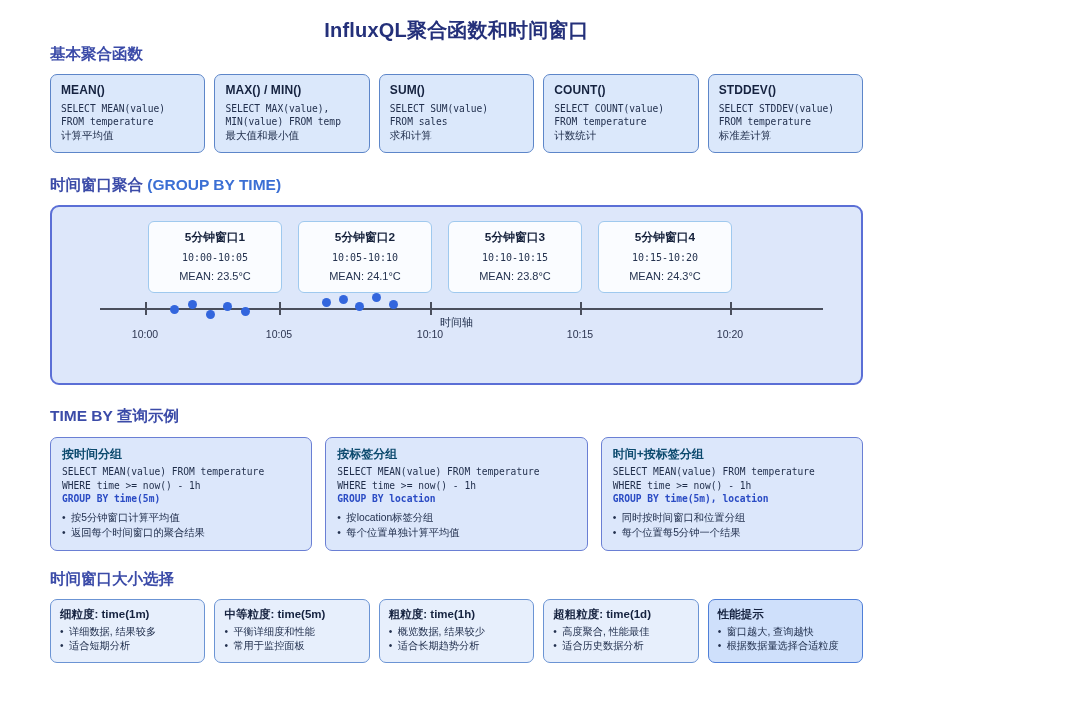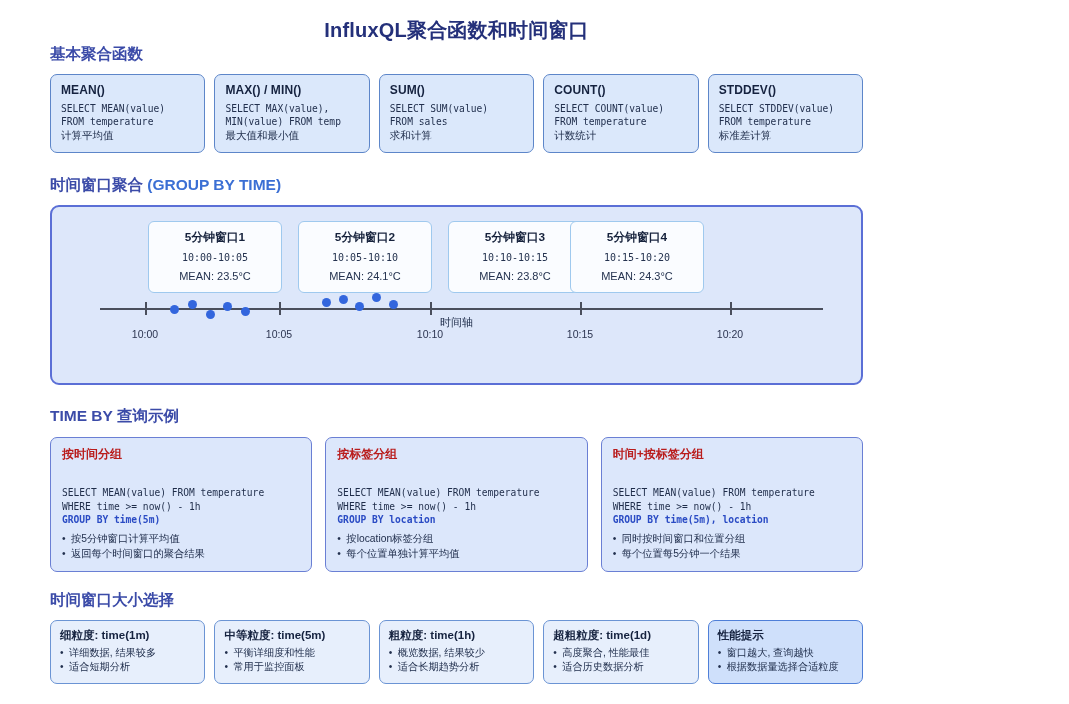--- a/index.html
+++ b/index.html
@@ -172,22 +172,22 @@
     background: #dce7fb;
     border: 1.4px solid #6a7fd4;
     border-radius: 7px;
     padding: 8px 11px 9px 11px;
     box-sizing: border-box;
     min-height: 101px;
   }
   .gb-card .gb-title {
     font-size: 12px;
     font-weight: bold;
-    color: #b91c1c;
-    margin-bottom: 23px;
+    color: #0c4a6e;
+    margin-bottom: 2px;
   }
   .gb-card .gb-code {
     font-family: "DejaVu Sans Mono", "Liberation Mono", monospace;
     font-size: 9.6px;
     color: #1e2c49;
     line-height: 1.42;
     white-space: pre-line;
   }
   .gb-card .gb-code-hl {
     font-family: "DejaVu Sans Mono", "Liberation Mono", monospace;
@@ -313,21 +313,21 @@
     <div class="win-card" style="left:246px;">
       <div class="wc-title">5分钟窗口2</div>
       <div class="wc-range">10:05-10:10</div>
       <div class="wc-mean">MEAN: 24.1°C</div>
     </div>
     <div class="win-card" style="left:396px;">
       <div class="wc-title">5分钟窗口3</div>
       <div class="wc-range">10:10-10:15</div>
       <div class="wc-mean">MEAN: 23.8°C</div>
     </div>
-    <div class="win-card" style="left:518px;">
+    <div class="win-card" style="left:546px;">
       <div class="wc-title">5分钟窗口4</div>
       <div class="wc-range">10:15-10:20</div>
       <div class="wc-mean">MEAN: 24.3°C</div>
     </div>
 
     <div class="axis-line"></div>
 
     <div class="tick" style="left:93px;"></div>
     <div class="tick" style="left:227px;"></div>
     <div class="tick" style="left:378px;"></div>

